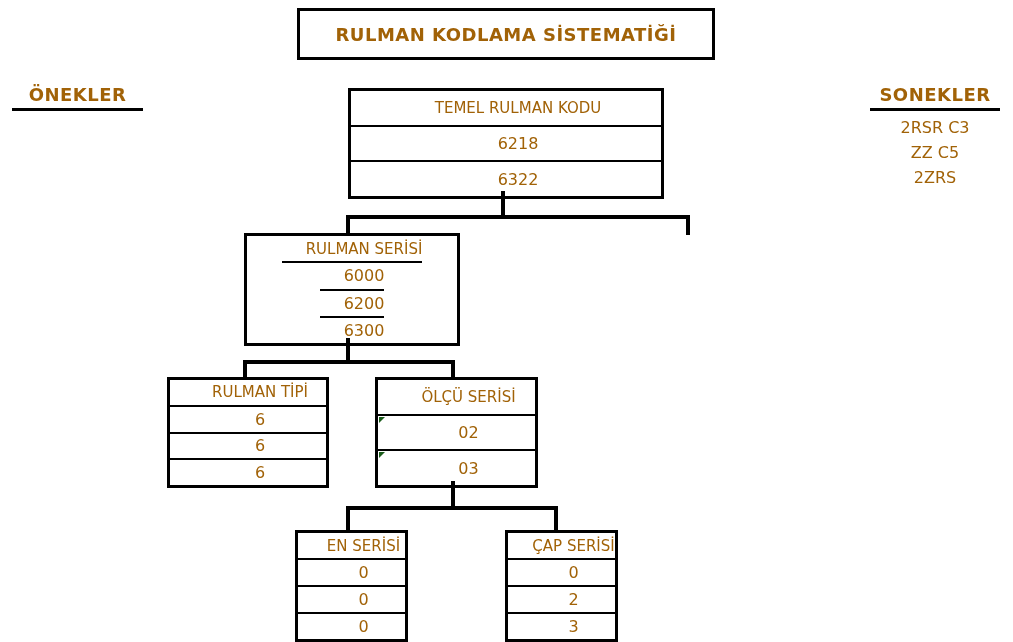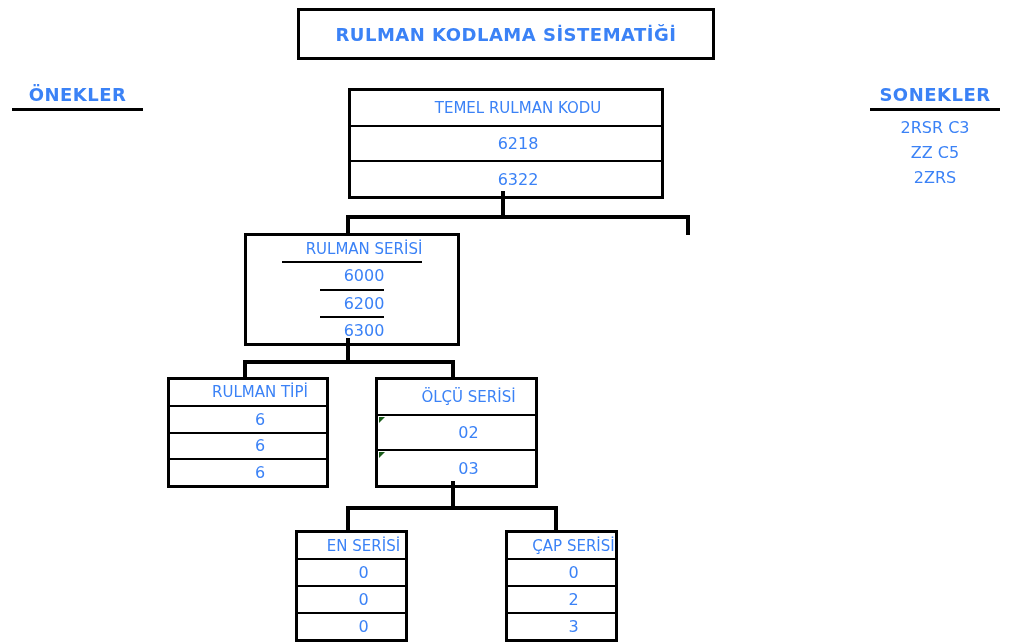--- a/index.html
+++ b/index.html
@@ -1,18 +1,18 @@
 <!DOCTYPE html>
 <html><head>
 <meta charset="utf-8">
 <style>
   html,body { margin:0; padding:0; background:#ffffff; }
   .canvas {
     position:relative; width:1013px; height:642px; background:#ffffff;
-    font-family:"DejaVu Sans","Liberation Sans",sans-serif; color:#3b82f6;
+    font-family:"DejaVu Sans","Liberation Sans",sans-serif; color:#a16207;
     overflow:hidden;
   }
   .title-box {
     position:absolute; left:297px; top:8px; width:412px; height:46px;
     border:3px solid #000; display:flex; align-items:center; justify-content:center;
     font-size:18px; font-weight:bold; letter-spacing:0.5px;
   }
   .side-label {
     position:absolute; text-align:center; font-size:18px; font-weight:bold;
     border-bottom:3px solid #000; padding-bottom:3px; letter-spacing:0.5px;

